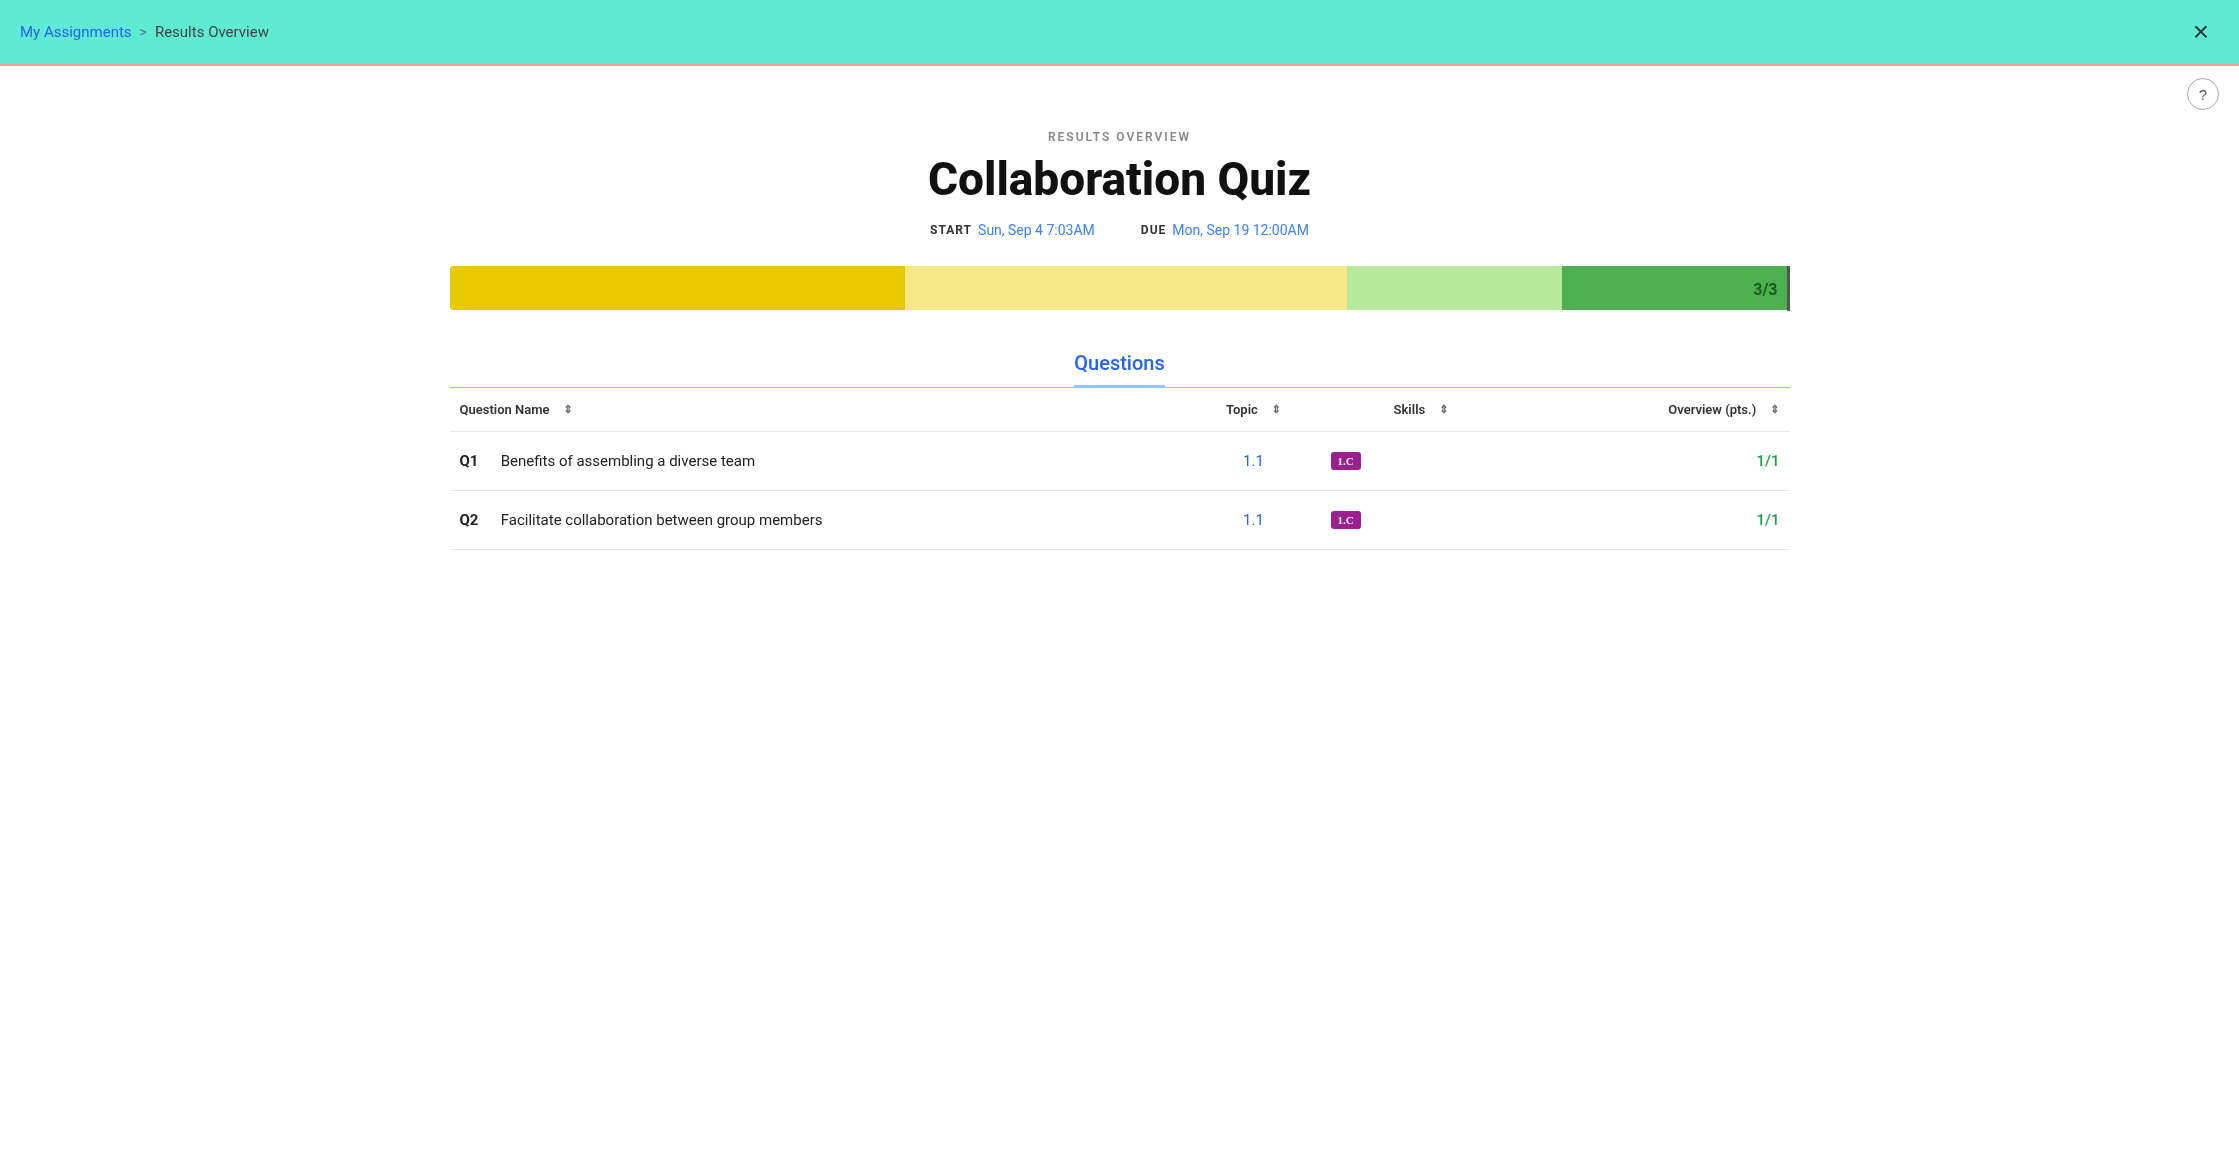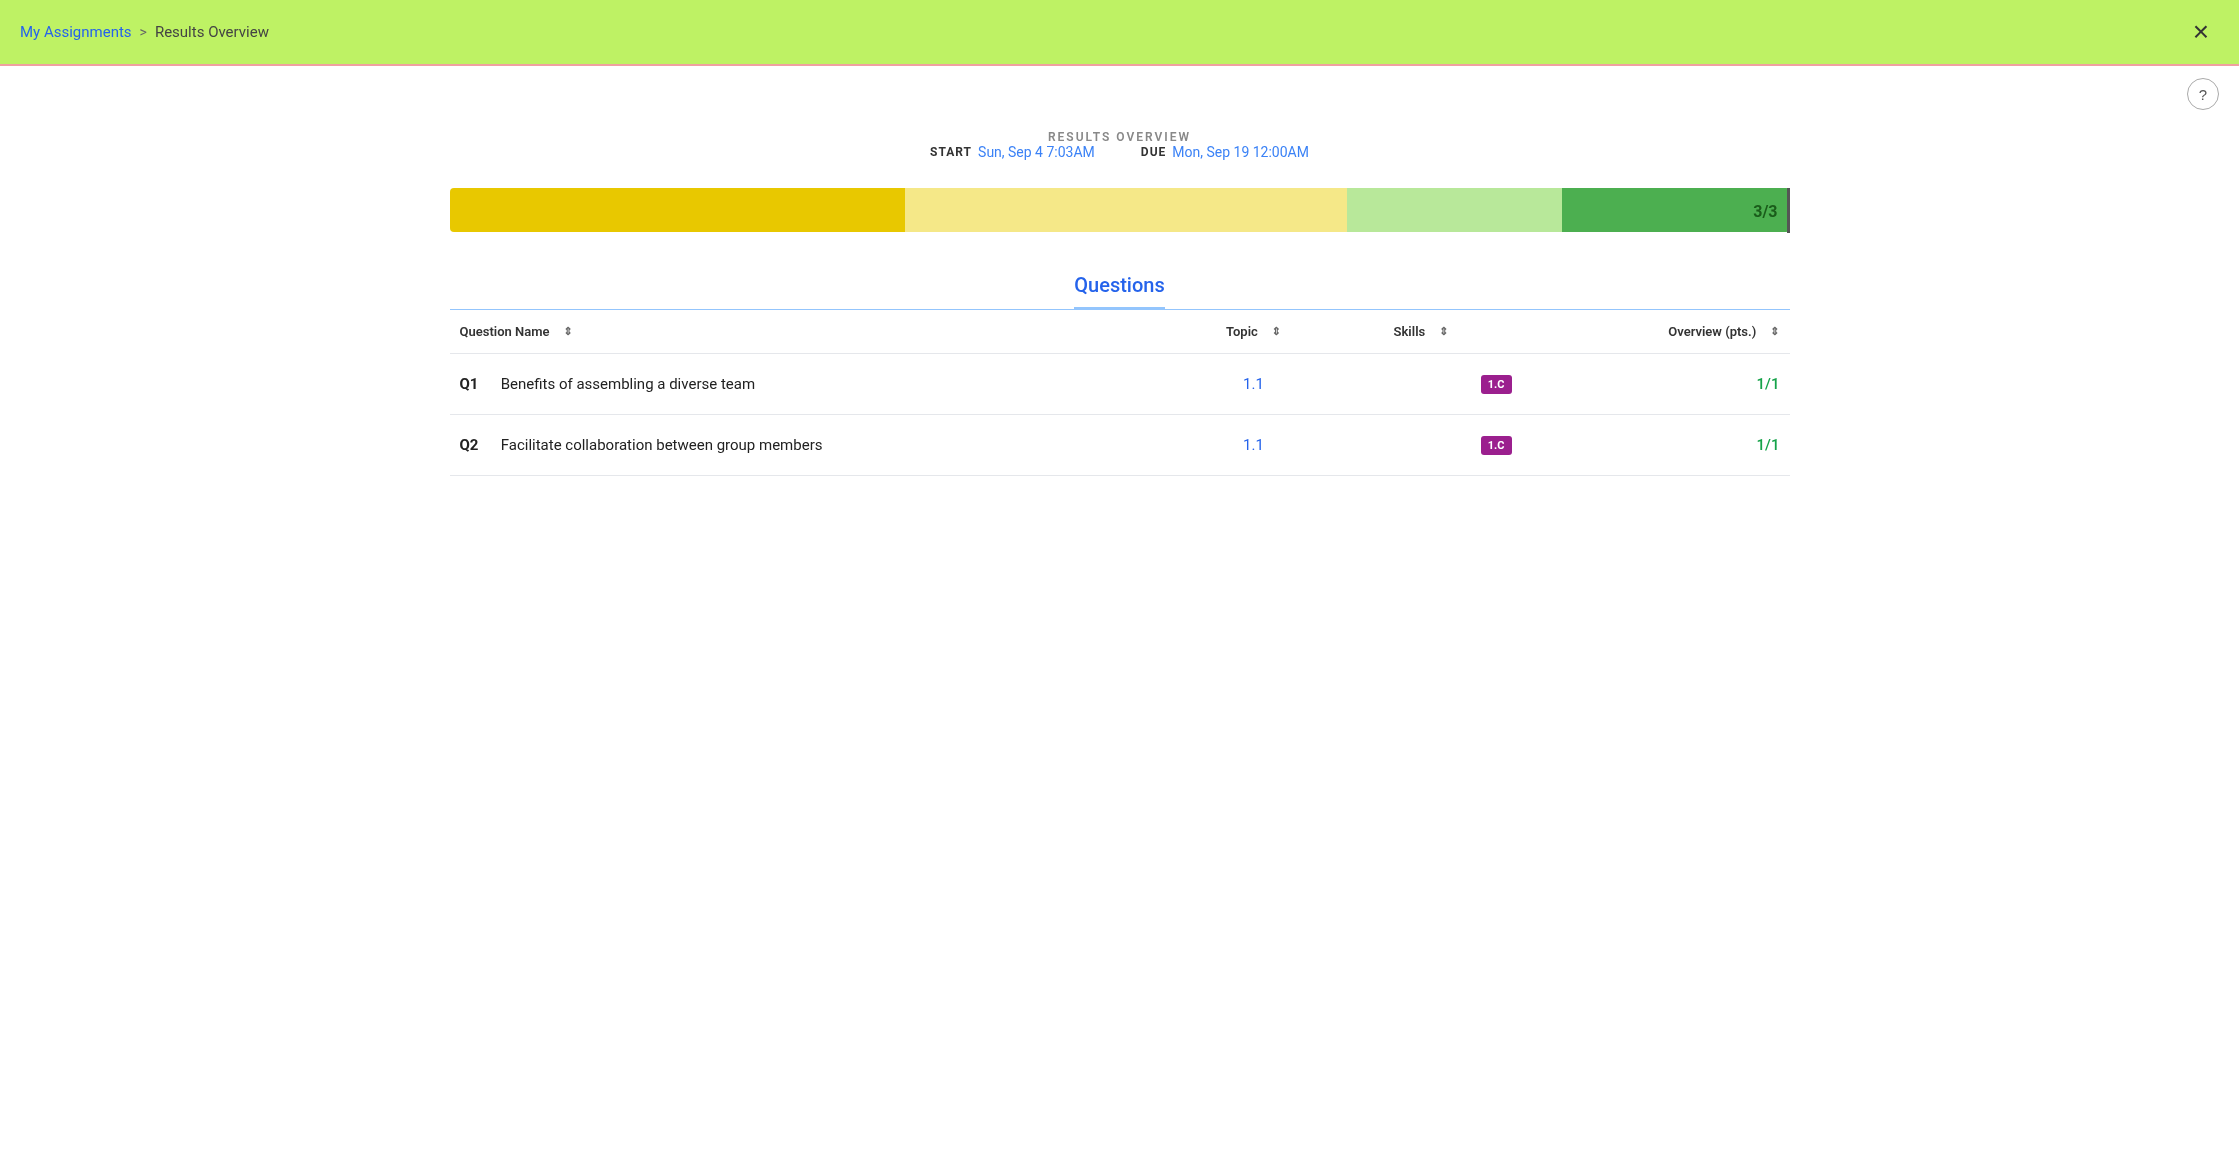--- a/index.html
+++ b/index.html
@@ -10,21 +10,21 @@
       min-height: 100vh;
     }
 
     
     .top-bar {
       display: flex;
       align-items: center;
       justify-content: space-between;
       padding: 14px 20px;
       border-bottom: 2px solid #f0a0a0;
-      background: #bef264;
+      background: #5eead4;
     }
     .breadcrumb {
       display: flex;
       align-items: center;
       gap: 8px;
       font-size: 15px;
     }
     .breadcrumb-link {
       color: #2563eb;
       cursor: pointer;
@@ -216,21 +216,22 @@
     }
     .q-name {
       color: #222;
     }
     .topic-val {
       color: #2563eb;
       font-size: 14px;
       text-align: center;
     }
     .skills-cell {
-      text-align: right;
+      text-align: left;
+      font-family: Liberation Serif, serif;
     }
     .skill-badge {
       display: inline-block;
       background: #9b1f8e;
       color: #fff;
       font-size: 11px;
       font-weight: 700;
       padding: 3px 7px;
       border-radius: 3px;
     }
@@ -257,20 +258,21 @@
   <button class="close-btn">×</button>
 </div>
 
 <div class="help-area">
   <button class="help-btn">?</button>
 </div>
 
 <div class="main-content">
 
   <div class="page-subtitle">RESULTS OVERVIEW</div>
+  <h1 class="page-title">Collaboration Quiz</h1>
 
   <div class="dates-row">
     <div class="date-item">
       <span class="date-label">START</span>
       <span class="date-value">Sun, Sep 4 7:03AM</span>
     </div>
     <div class="date-item">
       <span class="date-label">DUE</span>
       <span class="date-value">Mon, Sep 19 12:00AM</span>
     </div>

